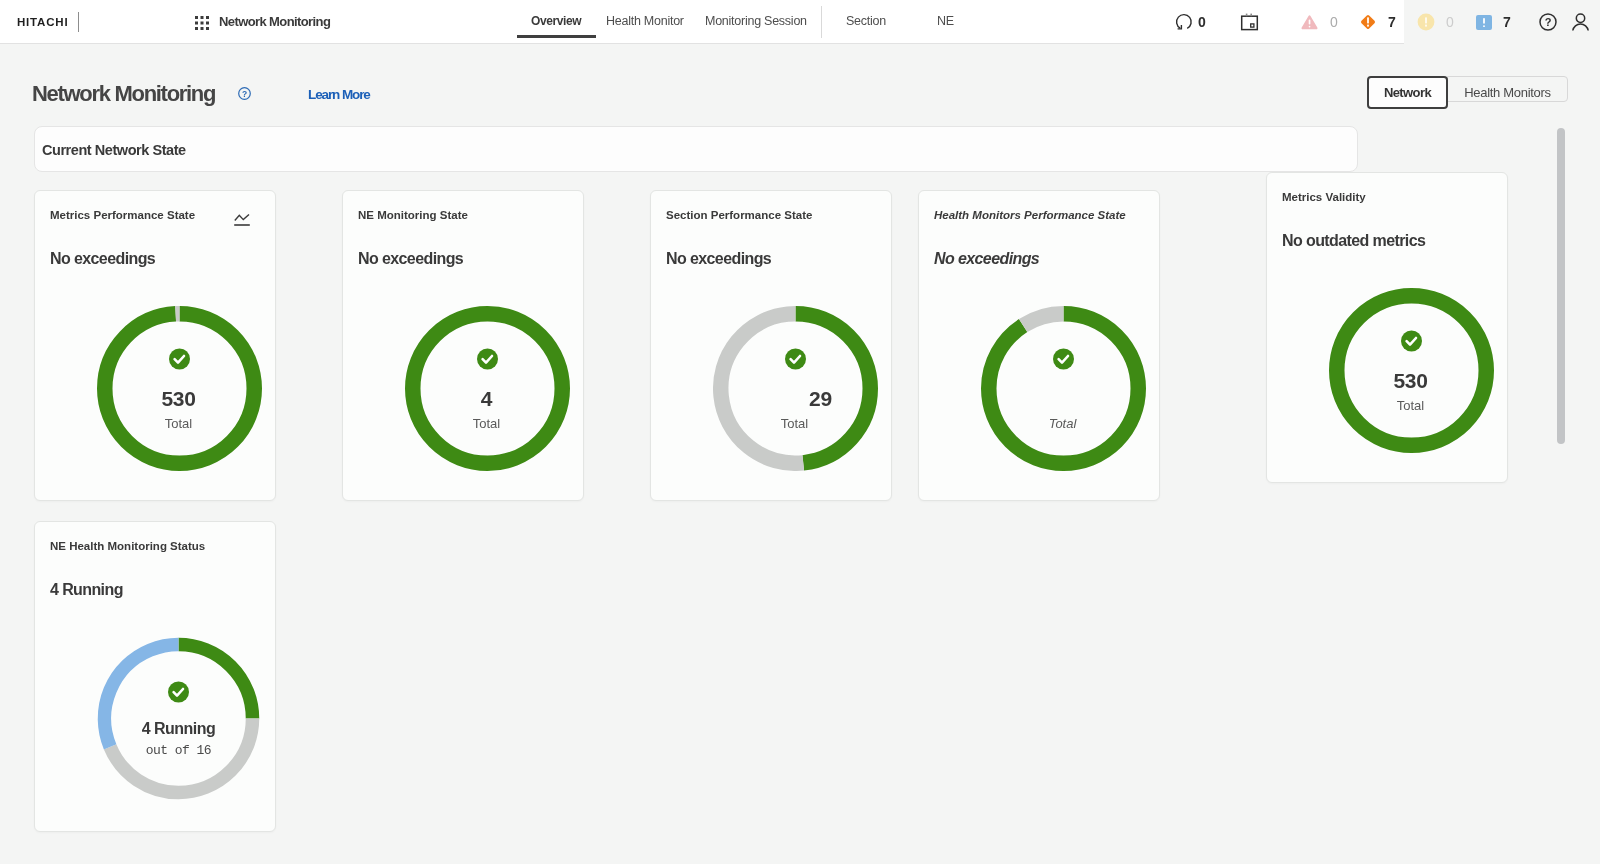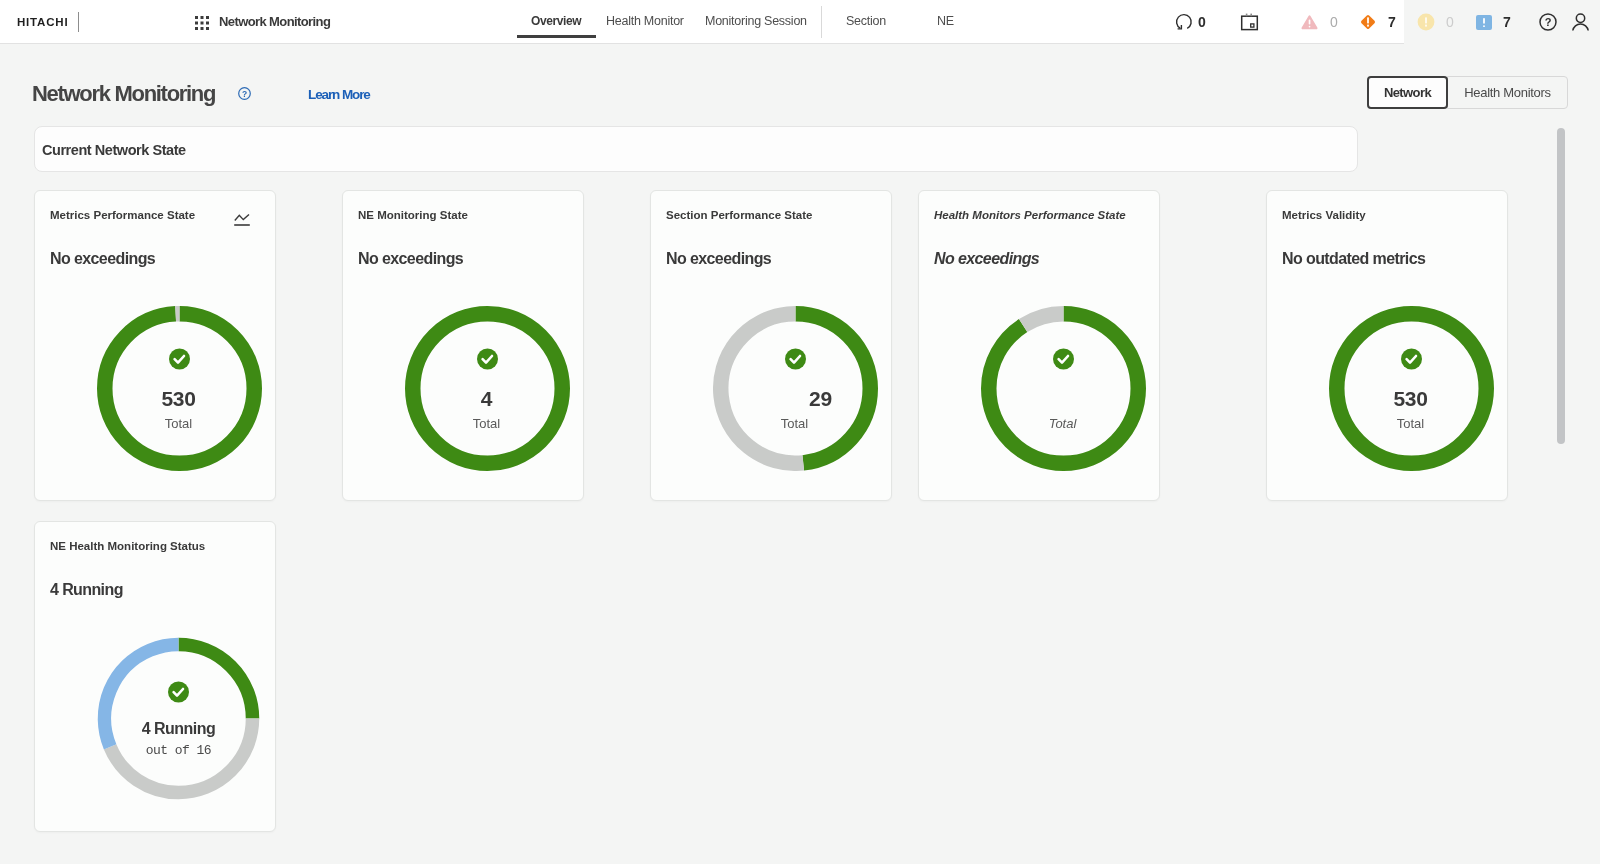--- a/index.html
+++ b/index.html
@@ -17,21 +17,21 @@
 #ovunder { position:absolute; left:517px; top:35px; width:79px; height:3px; background:#3f3f3f; }
 #hdr .vdiv2 { position:absolute; left:821px; top:6px; width:1px; height:32px; background:#d9d9d9; }
 .badgenum { position:absolute; top:0; height:44px; line-height:44px; font-size:14px; font-weight:bold; color:#2e2e2e; }
 .badgenum.dim { color:#ababab; font-weight:normal; }
 .badgenum.dim2 { color:#cccccc; font-weight:normal; }
 
 
 #h1 { position:absolute; left:32px; top:81px; font-size:22px; letter-spacing:-1.3px; font-weight:bold; color:#454545; line-height:26px; }
 #learn { position:absolute; left:262px; top:86px; font-size:13.5px; letter-spacing:-1.1px; font-weight:bold; color:#1c60b8; line-height:17px;margin-left:46px; }
 #btnNetwork { position:absolute; left:1367px; top:76px; width:81px; height:33px; background:#fdfdfd; border:2px solid #3e3e3e; border-radius:4px; font-size:13px; letter-spacing:-0.6px; font-weight:bold; color:#333; text-align:center; line-height:29px; z-index:2; }
-#btnHealth { position:absolute; left:1447px; top:76px; width:121px; height:33px; background:#f4f5f4; border:1px solid #d8d8d8; border-radius:0 4px 4px 0; font-size:13px; letter-spacing:-0.3px; color:#4a4a4a; text-align:center; line-height:31px; }
+#btnHealth { position:absolute; left:1447px; top:76px; width:121px; height:26px; background:#f4f5f4; border:1px solid #d8d8d8; border-radius:0 4px 4px 0; font-size:13px; letter-spacing:-0.3px; color:#4a4a4a; text-align:center; line-height:31px; }
 
 
 #cns { position:absolute; left:34px; top:126px; width:1324px; height:46px; background:#fdfdfd; border:1px solid #e5e5e5; border-radius:8px; }
 #cns span { position:absolute; left:7px; top:14px; font-size:14.5px; letter-spacing:-0.45px; font-weight:bold; color:#3a3a3a; line-height:18px; }
 
 
 .card { position:absolute; width:242px; height:311px; background:#fcfdfc; border:1px solid #e3e5e3; border-radius:6px; box-shadow:0 1px 2px rgba(0,0,0,0.03); }
 .card .ct { position:absolute; left:15px; top:17px; font-size:11.5px; letter-spacing:0px; font-weight:bold; color:#3a3a3a; line-height:15px; }
 .card .sub { position:absolute; left:15px; top:58px; font-size:16px; letter-spacing:-0.6px; font-weight:bold; color:#3a3a3a; line-height:20px; }
 .card svg.donut { position:absolute; left:62px; top:115px; }
@@ -178,21 +178,21 @@
       <div class="ct">Health Monitors Performance State</div>
       <div class="sub">No exceedings</div>
       <svg class="donut" width="165" height="165" viewBox="0 0 165 165">
         <circle cx="82.5" cy="82.5" r="74.75" fill="none" stroke="#3e8a14" stroke-width="15.5" pathLength="360" stroke-dasharray="327.3 360" transform="rotate(-90 82.5 82.5)"></circle>
         <circle cx="82.5" cy="82.5" r="74.75" fill="none" stroke="#c9cbc9" stroke-width="15.5" pathLength="360" stroke-dasharray="32.69999999999999 360" transform="rotate(237.3 82.5 82.5)"></circle>
         <circle cx="82.5" cy="53" r="10.5" fill="#3e8a14"></circle>
         <path d="M 77.6 53.2 l 3.4 3.4 l 6 -6.6" fill="none" stroke="#fff" stroke-width="2.6" stroke-linecap="round" stroke-linejoin="round"></path>
       </svg>
       <div class="abs" style="left:-1.5px; width:290px; top:225px; text-align:center; font-size:13px; color:#5a5a5a;">Total</div>
     </div>
-    <div class="card" style="left:1266px; top:190px;">
+    <div class="card" style="left:1266px; top:172px;">
       <div class="ct">Metrics Validity</div>
       <div class="sub">No outdated metrics</div>
       <svg class="donut" width="165" height="165" viewBox="0 0 165 165">
         <circle cx="82.5" cy="82.5" r="74.75" fill="none" stroke="#3e8a14" stroke-width="15.5" pathLength="360" stroke-dasharray="360 360" transform="rotate(-90 82.5 82.5)"></circle>
         <circle cx="82.5" cy="53" r="10.5" fill="#3e8a14"></circle>
         <path d="M 77.6 53.2 l 3.4 3.4 l 6 -6.6" fill="none" stroke="#fff" stroke-width="2.6" stroke-linecap="round" stroke-linejoin="round"></path>
       </svg>
       <div class="abs" style="left:-1.5px; width:290px; top:196px; text-align:center; font-size:21px; letter-spacing:-0.3px; font-weight:bold; color:#3a3a3a;">530</div>
       <div class="abs" style="left:-1.5px; width:290px; top:225px; text-align:center; font-size:13px; color:#5a5a5a;">Total</div>
     </div>

